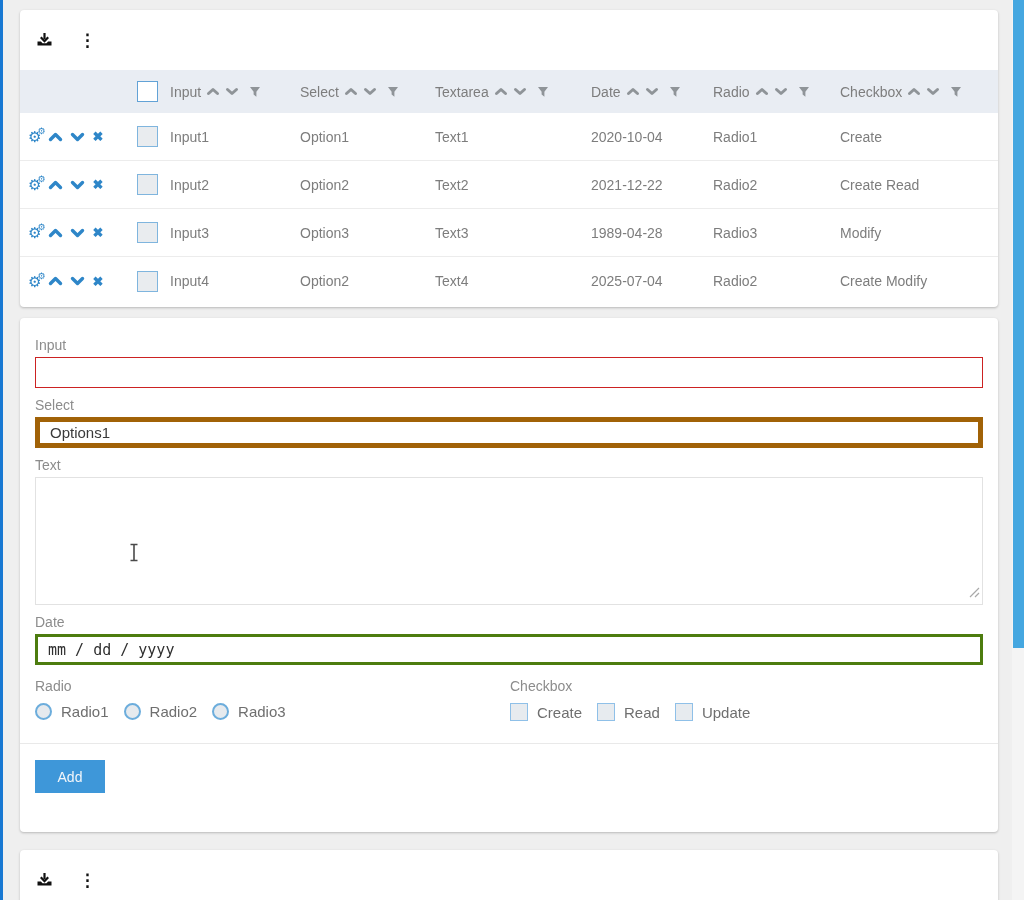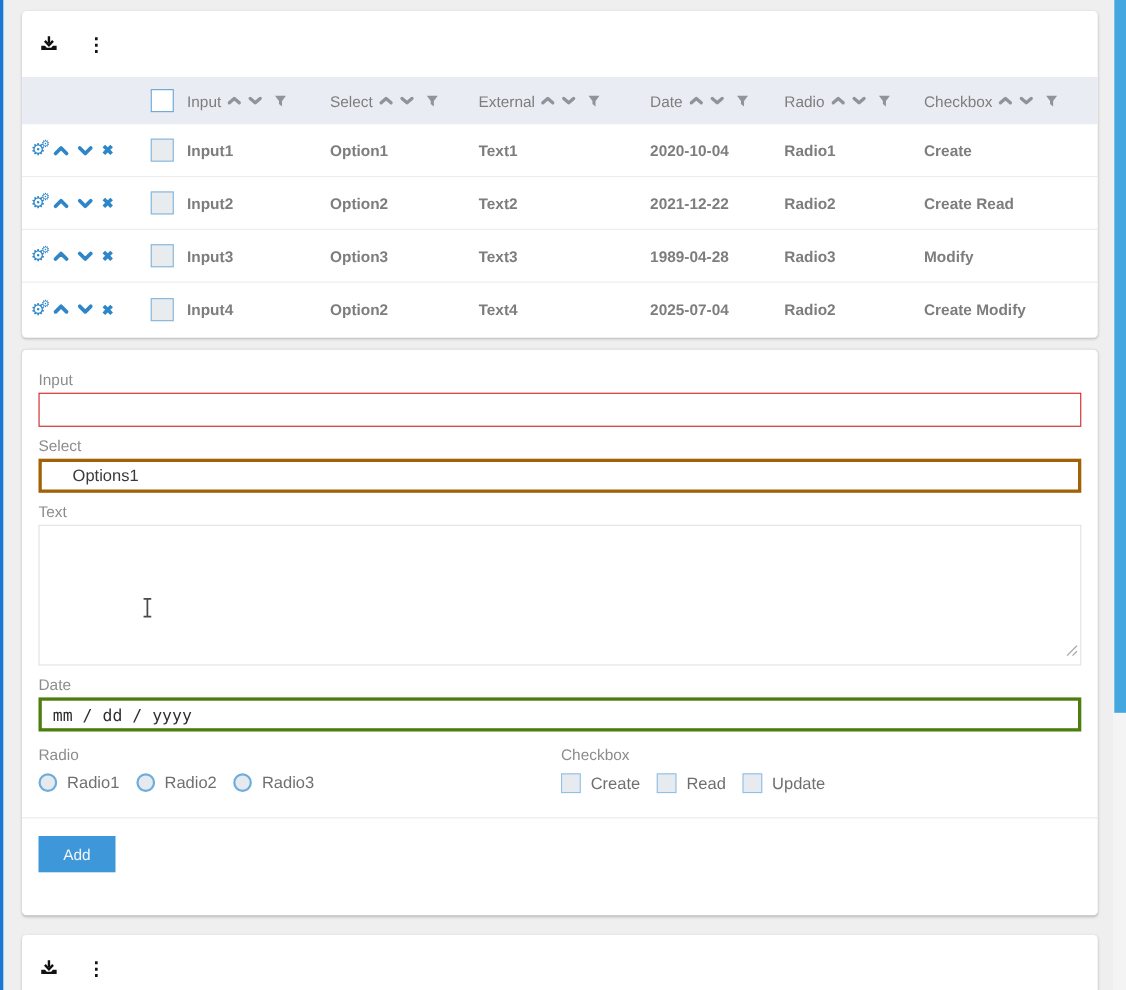--- a/index.html
+++ b/index.html
@@ -34,21 +34,21 @@
   .ttable { width:100%; font-size:14px; }
   .trow, .thead {
     display:grid;
     grid-template-columns:104px 46px 130px 135px 156px 122px 127px 1fr;
     align-items:center;
   }
   .thead { background:#e9edf3; height:43px; color:#7d7d7d; }
   .trow { height:48px; border-bottom:1px solid #ececec; color:#7d7d7d; }
   .trow:last-child { border-bottom:none; }
   .hcell { display:flex; align-items:center; gap:5px; white-space:nowrap; }
-  .cell { white-space:nowrap; overflow:hidden;font-weight:bold; }
+  .cell { white-space:nowrap; overflow:hidden; }
 
   .sorticon { display:inline-flex; cursor:pointer; }
   .filtericon { display:inline-flex; cursor:pointer; margin-left:5px; }
 
   .actions { display:flex; align-items:center; gap:7px; padding-left:8px; }
   .act { color:#2e86c8; cursor:pointer; display:inline-flex; align-items:center; line-height:1; }
   .cogs { position:relative; font-size:15px; }
   .cogs .gear-small { position:absolute; font-size:9px; right:-4px; top:-2px; }
   .xmark { font-size:13px; font-weight:bold; }
 
@@ -61,22 +61,22 @@
 
   
   .form-body { padding:10px 15px 0 15px; }
   .flabel { font-size:14px; color:#8c8c8c; margin-top:9px; margin-bottom:4px; }
   .finput {
     width:948px; height:31px; background:#fff; border:1px solid #c9c9c9;
     font-size:15px; color:#333; padding:0 12px; outline:none;
     font-family:"Liberation Sans", sans-serif; display:block;
   }
   .finput.error { border:1px solid #cc2222; }
-  .fselect { display:flex; align-items:center; border:3px solid #a16207; height:31px;
-    width:948px; font-size:15px; color:#3a3a3a; padding:0 28px; cursor:pointer; }
+  .fselect { display:flex; align-items:center; border:5px solid #a16207; height:31px;
+    width:948px; font-size:15px; color:#3a3a3a; padding:0 10px; cursor:pointer; }
   .ftextarea { position:relative; width:948px; height:128px; border:1px solid #e2e2e2; background:#fff; cursor:text; }
   .resize-handle { position:absolute; right:2px; bottom:2px; }
   .fdate { display:flex; align-items:center; border:3px solid #4d7c0f; height:31px; width:948px;
     font-family:"DejaVu Sans Mono", monospace; font-size:15px; color:#2f2f2f; padding:0 10px; cursor:text; }
 
   .choice-row { display:grid; grid-template-columns:475px 1fr; margin-top:4px; }
   .choice-options { display:flex; align-items:center; gap:9px; margin-top:9px; font-size:15px; color:#6f6f6f; }
   .radio {
     width:17px; height:17px; border-radius:50%; border:2px solid #6caddc; background:#e6eaee; cursor:pointer;
   }
@@ -147,21 +147,21 @@
               <path d="M2.5 2.5 L7 6.5 L11.5 2.5" stroke="#8f9498" stroke-width="3" fill="none" stroke-linecap="round" stroke-linejoin="round"></path>
             </svg>
           </span>
         <span class="filtericon">
             <svg width="12" height="12">
               <path d="M1 1 H11 L7.4 5.8 V10.8 L4.6 8.6 V5.8 Z" fill="#8f9498"></path>
             </svg>
           </span>
       </div>
       <div class="hcell">
-        <span>External</span>
+        <span>Textarea</span>
         <span class="sorticon">
             <svg width="14" height="9">
               <path d="M2.5 6.5 L7 2.5 L11.5 6.5" stroke="#8f9498" stroke-width="3" fill="none" stroke-linecap="round" stroke-linejoin="round"></path>
             </svg>
           </span>
         <span class="sorticon">
             <svg width="14" height="9">
               <path d="M2.5 2.5 L7 6.5 L11.5 2.5" stroke="#8f9498" stroke-width="3" fill="none" stroke-linecap="round" stroke-linejoin="round"></path>
             </svg>
           </span>

